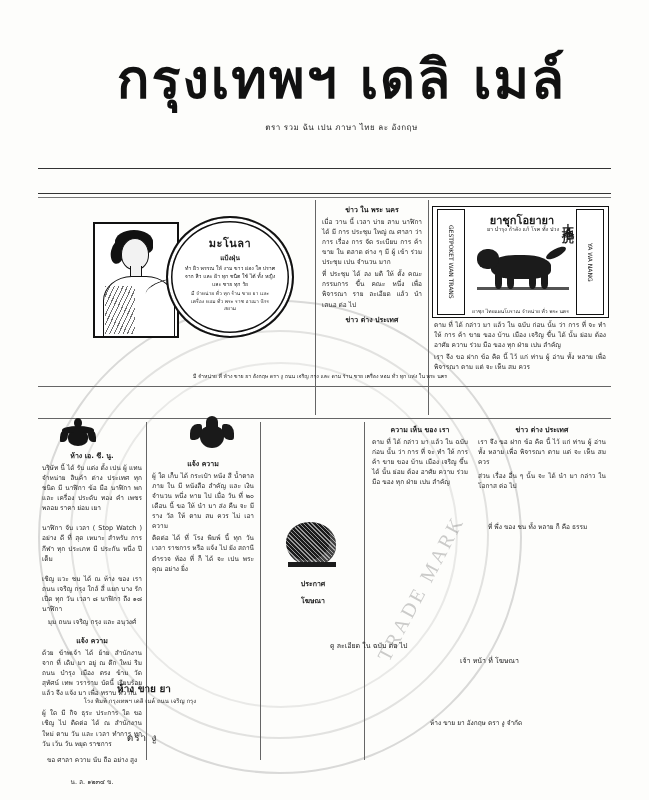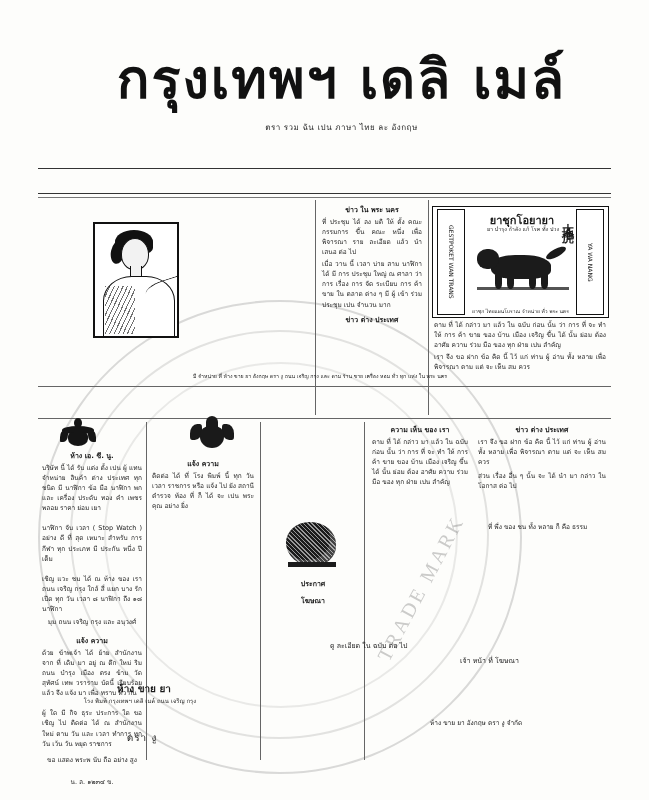--- a/index.html
+++ b/index.html
@@ -477,20 +477,30 @@
 
     <div class="illus-ad">
       <div class="illus-frame">
         <div class="woman-hair"></div>
         <div class="woman-hair2"></div>
         <div class="woman-head"></div>
         <div class="woman-neck"></div>
         <div class="woman-body"></div>
         <div class="woman-hatch"></div>
         <div class="woman-arm"></div>
+      </div>
+      <div class="mirror">
+        <div class="mirror-inner">
+          <div class="mirror-brand">มะโนลา</div>
+          <div class="mirror-sub">แป้งฝุ่น</div>
+          <div class="mirror-lines">ทำ ผิว พรรณ ให้ งาม ขาว ผ่อง ใส
+ปราศ จาก สิว และ ฝ้า ทุก ชนิด
+ใช้ ได้ ทั้ง หญิง และ ชาย ทุก วัย</div>
+          <div class="mirror-tail">มี จำหน่าย ทั่ว ทุก ร้าน ขาย ยา และ เครื่อง หอม ทั่ว พระ ราช อาณา จักร สยาม</div>
+        </div>
       </div>
     </div>
     <div class="illus-caption">มี จำหน่าย ที่ ห้าง ขาย ยา อังกฤษ ตรา งู ถนน เจริญ กรุง และ ตาม ร้าน ขาย เครื่อง หอม ทั่ว ทุก แห่ง ใน พระ นคร</div>
 
     <div class="med-ad">
       <div class="med-ad-side left">GESTPOKET WAN TRANS</div>
       <div class="med-ad-side right">YA WA NANG</div>
       <div class="med-ad-title">ยาชุกโอยายา</div>
       <div class="med-ad-sub">ยา บำรุง กำลัง แก้ โรค ทั้ง ปวง</div>
       <div class="med-cn">大 地 虎</div>
@@ -502,22 +512,22 @@
         <div class="tiger-leg" style="left:30px"></div>
         <div class="tiger-leg" style="left:52px"></div>
         <div class="tiger-leg" style="left:64px"></div>
         <div class="tiger-ground"></div>
       </div>
       <div class="med-ad-foot">ยาชุก ไทยแผนโบราณ จำหน่าย ทั่ว พระ นคร</div>
     </div>
 
     <div class="col-box" style="left:284px; top:4px; width:100px;">
       <div class="hd-sm">ข่าว ใน พระ นคร</div>
+      <div class="tx">เมื่อ วาน นี้ เวลา บ่าย สาม นาฬิกา ได้ มี การ ประชุม ใหญ่ ณ ศาลา ว่า การ เรื่อง การ จัด ระเบียบ การ ค้า ขาย ใน ตลาด ต่าง ๆ มี ผู้ เข้า ร่วม ประชุม เปน จำนวน มาก</div>
       <div class="tx">ที่ ประชุม ได้ ลง มติ ให้ ตั้ง คณะ กรรมการ ขึ้น คณะ หนึ่ง เพื่อ พิจารณา ราย ละเอียด แล้ว นำ เสนอ ต่อ ไป</div>
-      <div class="tx">เมื่อ วาน นี้ เวลา บ่าย สาม นาฬิกา ได้ มี การ ประชุม ใหญ่ ณ ศาลา ว่า การ เรื่อง การ จัด ระเบียบ การ ค้า ขาย ใน ตลาด ต่าง ๆ มี ผู้ เข้า ร่วม ประชุม เปน จำนวน มาก</div>
       <div class="hd-sm" style="margin-top:4px">ข่าว ต่าง ประเทศ</div>
     </div>
 
     <div class="col-box" style="left:396px; top:120px; width:172px;">
       <div class="tx">ตาม ที่ ได้ กล่าว มา แล้ว ใน ฉบับ ก่อน นั้น ว่า การ ที่ จะ ทำ ให้ การ ค้า ขาย ของ บ้าน เมือง เจริญ ขึ้น ได้ นั้น ย่อม ต้อง อาศัย ความ ร่วม มือ ของ ทุก ฝ่าย เปน สำคัญ</div>
       <div class="tx">เรา จึง ขอ ฝาก ข้อ คิด นี้ ไว้ แก่ ท่าน ผู้ อ่าน ทั้ง หลาย เพื่อ พิจารณา ตาม แต่ จะ เห็น สม ควร</div>
     </div>
 
     <div class="emblem">
       <div class="emblem-b" style="left:14px;top:0;width:8px;height:10px;border-radius:50%"></div>
@@ -539,26 +549,27 @@
       <div class="tx" style="white-space:pre-line">บริษัท นี้ ได้ รับ แต่ง ตั้ง เปน ผู้ แทน จำหน่าย สินค้า ต่าง ประเทศ ทุก ชนิด มี นาฬิกา ข้อ มือ นาฬิกา พก และ เครื่อง ประดับ ทอง คำ เพชร พลอย ราคา ย่อม เยา
 
 นาฬิกา จับ เวลา ( Stop Watch ) อย่าง ดี ที่ สุด เหมาะ สำหรับ การ กีฬา ทุก ประเภท มี ประกัน หนึ่ง ปี เต็ม
 
 เชิญ แวะ ชม ได้ ณ ห้าง ของ เรา ถนน เจริญ กรุง ใกล้ สี่ แยก บาง รัก เปิด ทุก วัน เวลา ๘ นาฬิกา ถึง ๑๘ นาฬิกา</div>
       <div class="tx tx-c" style="margin-top:3px">มุม ถนน เจริญ กรุง และ อนุวงศ์</div>
       <div class="hd-sm" style="margin-top:8px">แจ้ง ความ</div>
       <div class="tx" style="white-space:pre-line">ด้วย ข้าพเจ้า ได้ ย้าย สำนักงาน จาก ที่ เดิม มา อยู่ ณ ตึก ใหม่ ริม ถนน บำรุง เมือง ตรง ข้าม วัด สุทัศน์ เทพ วราราม บัดนี้ เรียบร้อย แล้ว จึง แจ้ง มา เพื่อ ทราบ ทั่ว กัน
 
 ผู้ ใด มี กิจ ธุระ ประการ ใด ขอ เชิญ ไป ติดต่อ ได้ ณ สำนักงาน ใหม่ ตาม วัน และ เวลา ทำการ ทุก วัน เว้น วัน หยุด ราชการ</div>
-      <div class="tx tx-c" style="margin-top:6px">ขอ แสดง พระพ นับ ถือ อย่าง สูง</div>
+      <div class="tx tx-c" style="margin-top:6px">ขอ ศาลา ความ นับ ถือ อย่าง สูง</div>
       <div class="tx tx-c" style="margin-top:12px">น. ล. ๑๒๓๔ ข.</div>
     </div>
 
     <div class="col-box" style="left:114px; top:258px; width:102px;">
       <div class="hd-sm">แจ้ง ความ</div>
+      <div class="tx">ผู้ ใด เก็บ ได้ กระเป๋า หนัง สี น้ำตาล ภาย ใน มี หนังสือ สำคัญ และ เงิน จำนวน หนึ่ง หาย ไป เมื่อ วัน ที่ ๒๐ เดือน นี้ ขอ ให้ นำ มา ส่ง คืน จะ มี ราง วัล ให้ ตาม สม ควร ไม่ เอา ความ</div>
       <div class="tx">ติดต่อ ได้ ที่ โรง พิมพ์ นี้ ทุก วัน เวลา ราชการ หรือ แจ้ง ไป ยัง สถานี ตำรวจ ท้อง ที่ ก็ ได้ จะ เปน พระ คุณ อย่าง ยิ่ง</div>
     </div>
 
     <div class="face-engrave">
       <div class="face-blob">
         <div class="face-hatch"></div>
       </div>
       <div class="face-base"></div>
     </div>
 

